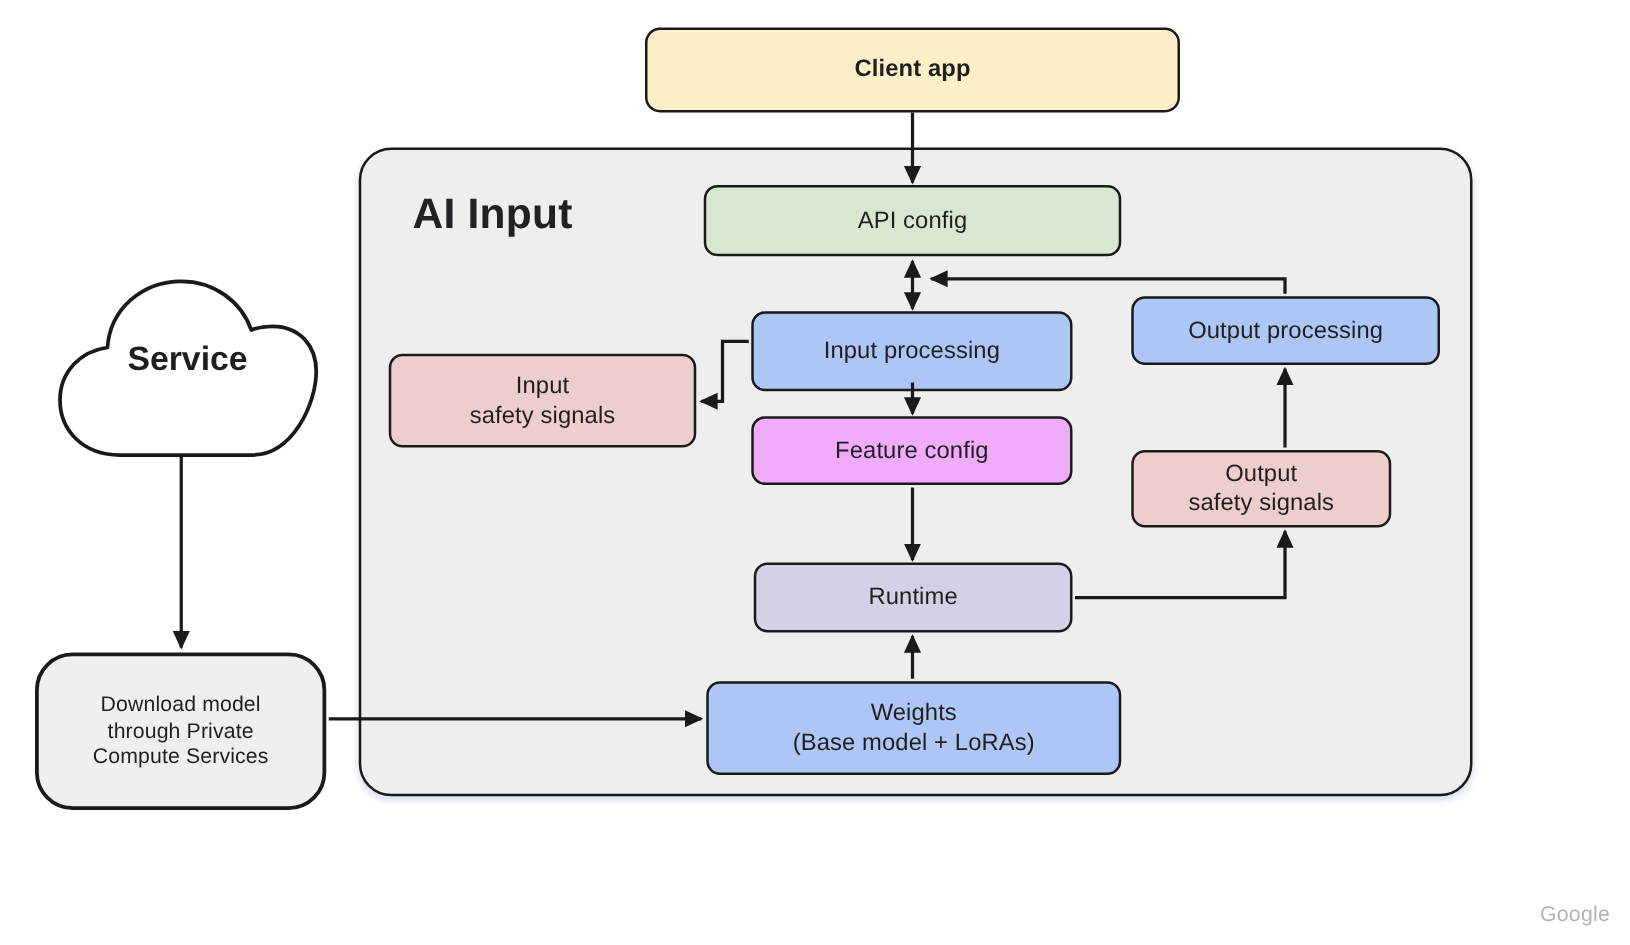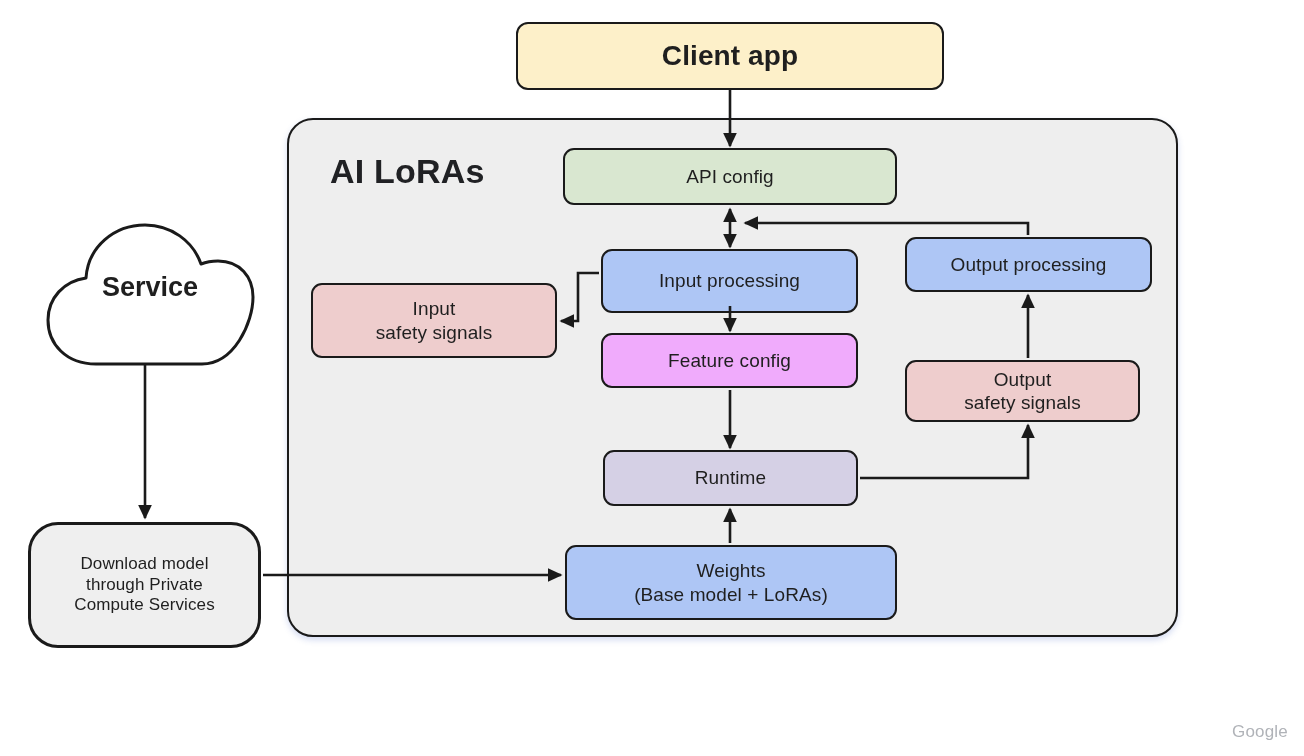--- a/index.html
+++ b/index.html
@@ -35,21 +35,21 @@
     letter-spacing: 0.1px;
   }
 
   .node-label { display: block; width: 100%; }
 
   
   #client-app {
     left: 516px; top: 22px; width: 428px; height: 68px;
     border-radius: 12px;
     background: #fdf0c9;
-    font-size: 28px;
+    font-size: 19px;
     font-weight: 700;
   }
 
   #ai-core-container {
     position: absolute;
     left: 287px; top: 118px; width: 891px; height: 519px;
     box-sizing: border-box;
     background: #eeeeee;
     border: 2.5px solid #1a1a1a;
     border-radius: 26px;
@@ -107,21 +107,21 @@
   }
 
   #output-processing {
     left: 905px; top: 237px; width: 247px; height: 55px;
     border-radius: 11px;
     background: #aec6f5;
     font-size: 19px;
   }
 
   #output-safety {
-    left: 905px; top: 360px; width: 235px; height: 62px;
+    left: 905px; top: 360px; width: 208px; height: 62px;
     border-radius: 11px;
     background: #eecdcd;
     font-size: 19px;
   }
 
   #download-model {
     left: 28px; top: 522px; width: 233px; height: 126px;
     border-radius: 30px;
     background: #efefef;
     font-size: 17px;
@@ -162,21 +162,21 @@
 </head>
 <body>
 
 <div id="canvas">
 
   <div class="node" id="client-app">
     <span class="node-label">Client app</span>
   </div>
 
   <div id="ai-core-container"></div>
-  <div id="ai-core-title">AI LoRAs</div>
+  <div id="ai-core-title">AI Input</div>
 
   <div id="service-cloud">
     <svg viewBox="0 0 212 145" xmlns="http://www.w3.org/2000/svg" aria-hidden="true">
       <path d="M 52 142
                C 22 142, 4 122, 4 98
                C 4 76, 20 59, 42 56
                C 44 25, 70 3, 101 3
                C 127 3, 149 19, 157 42
                C 162 40, 168 39, 174 39
                C 196 39, 209 55, 209 75

